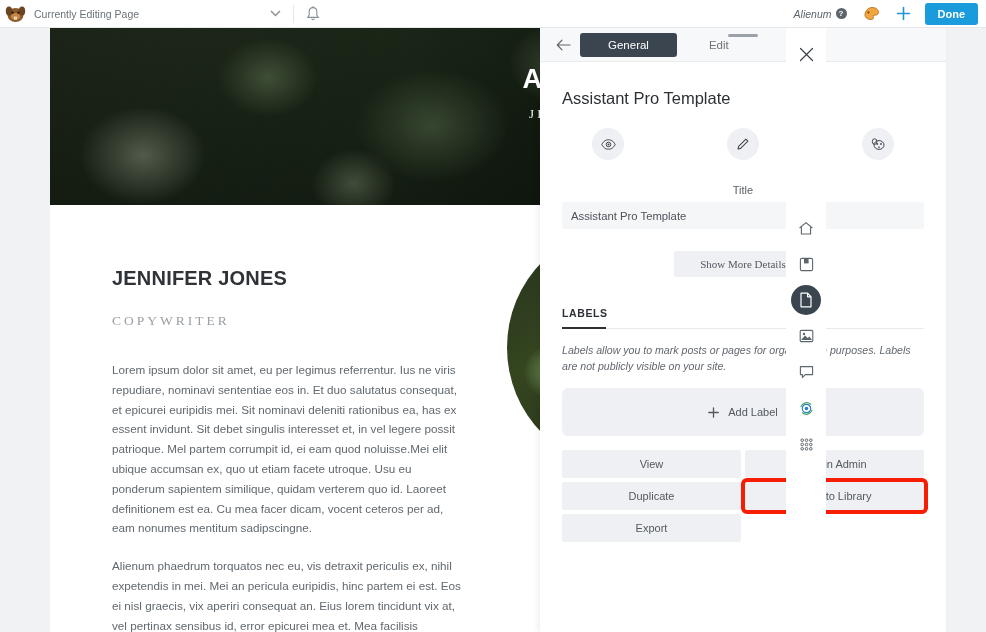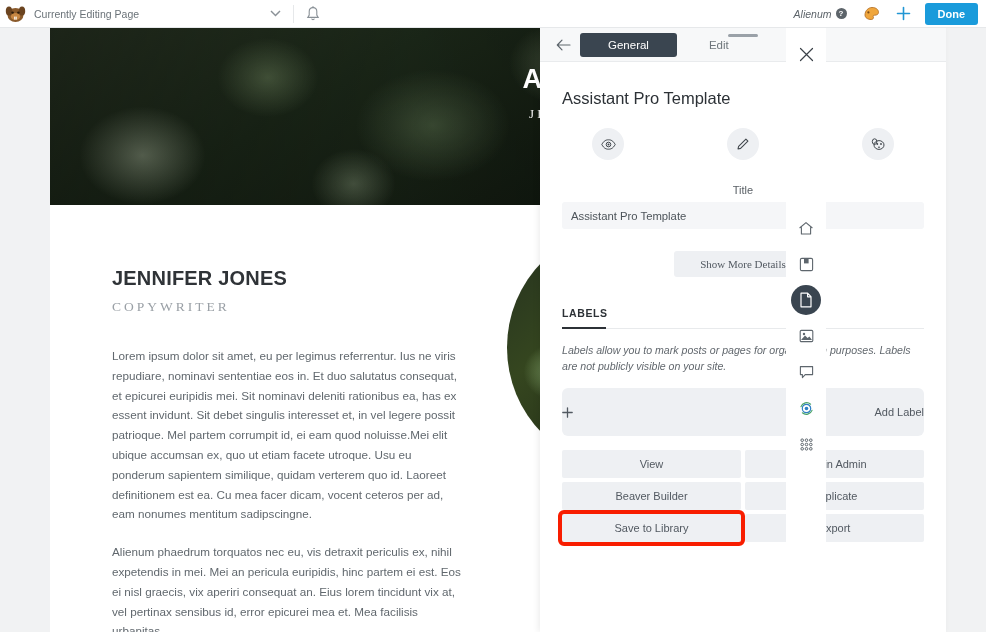--- a/index.html
+++ b/index.html
@@ -77,21 +77,21 @@
     color: #ffffff; font-size: 27px; font-weight: bold; letter-spacing: 1.2px; line-height: 1;
   }
   .hero-sub {
     color: #efefef; font-family: "Liberation Serif", serif; font-size: 13px;
     letter-spacing: 3.2px; margin-top: 13px;
   }
   .body-wrap { padding: 62px 0 0 62px; position: relative; width: 660px; }
   .name-h2 { font-size: 20px; font-weight: bold; color: #2f3337; letter-spacing: 0.2px; }
   .role {
     font-family: "Liberation Serif", serif; font-size: 13.5px; color: #9aa0a6;
-    letter-spacing: 3px; margin-top: 9px;
+    letter-spacing: 3px; margin-top: 23px;
   }
   .para {
     width: 352px; font-size: 11.7px; line-height: 19.8px; color: #61686e;
     margin-top: 31px;
   }
   .para + .para { margin-top: 18px; }
   .circle-photo {
     position: absolute; right: -42px; top: 20px; width: 245px; height: 245px;
     border-radius: 50%; overflow: hidden;
     background:
@@ -173,21 +173,21 @@
     background: #2c3136;
   }
   .section-note {
     font-size: 10.6px; color: #62686e; font-style: italic; line-height: 16px;
     margin-top: 13px;
   }
   .wide-btn {
     width: 100%; background: #eef0f3; border: none; border-radius: 6px;
     padding: 18px 0; margin-top: 14px; cursor: pointer;
     font-size: 11px; color: #525961;
-    display: flex; align-items: center; justify-content: space-between; gap: 9px;
+    display: flex; align-items: center; justify-content: center; gap: 9px;
     font-family: "Liberation Sans", sans-serif;
   }
 
   .actions-grid {
     display: grid; grid-template-columns: 1fr 1fr; gap: 4px; margin-top: 14px;
   }
   .action-btn {
     background: #eef0f3; border: none; border-radius: 2px; padding: 8px 6px;
     font-size: 11px; color: #525961; cursor: pointer; 
     font-family: "Liberation Sans", sans-serif;
@@ -346,21 +346,20 @@
           <svg width="11" height="11" viewBox="0 0 11 11">
               <path d="M5.5 0.8 V10.2 M0.8 5.5 H10.2" stroke="#525961" stroke-width="1.3" stroke-linecap="round"></path>
             </svg>
         </span>
         <span>Add Label</span>
       </button>
 
       <div class="actions-grid">
         <button class="action-btn">View</button>
         <button class="action-btn">Edit in Admin</button>
-        <button class="action-btn">Beaver Builder</button>
         <button class="action-btn">Duplicate</button>
         <button class="action-btn highlight">Save to Library</button>
         <button class="action-btn">Export</button>
 
       </div>
 
     </div>
   </div>
 
   <div class="rail">

